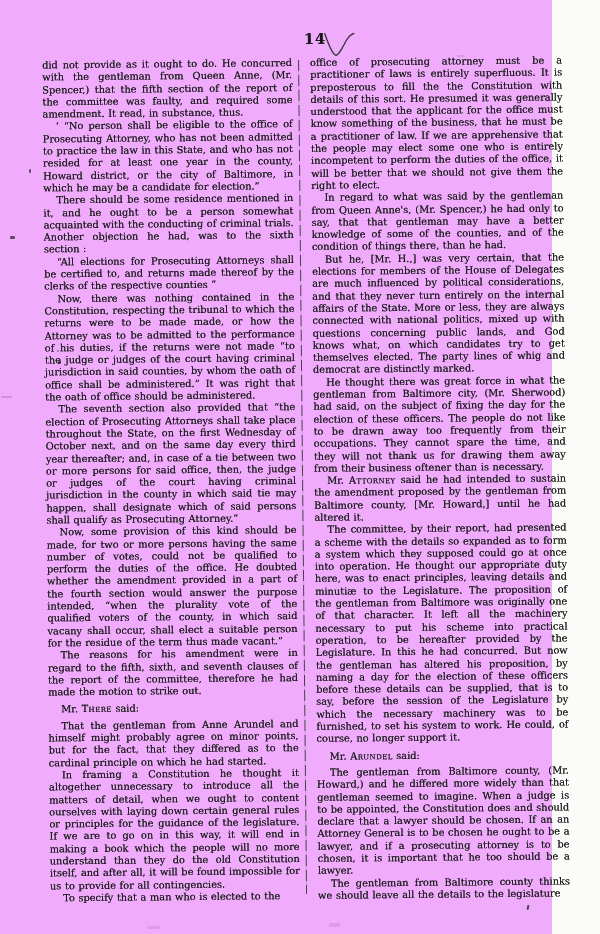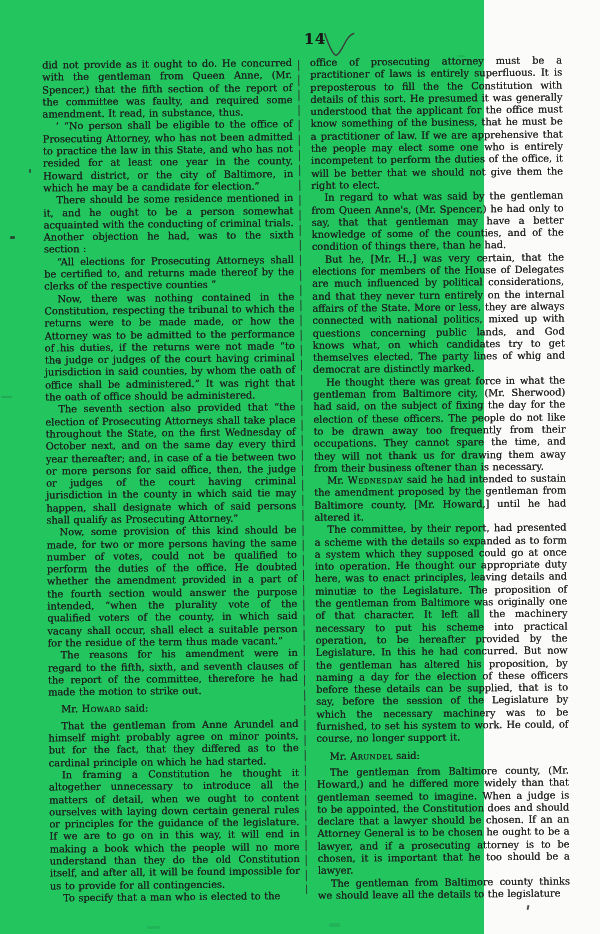--- a/index.html
+++ b/index.html
@@ -5,23 +5,23 @@
   html, body {
     margin: 0;
     padding: 0;
     width: 600px;
     height: 934px;
     overflow: hidden;
     background: #fbfbf9;
   }
   .page {
     position: relative;
-    width: 484px;
+    width: 552px;
     height: 934px;
-    background: #22c55e;
+    background: #f0abfc;
     font-family: "DejaVu Serif", "Liberation Serif", serif;
     color: #1f1f1f;
   }
   .scan-rotate {
     position: absolute;
     inset: 0;
     transform: rotate(-0.55deg);
     transform-origin: 300px 470px;
   }
   .page-number {
@@ -107,32 +107,32 @@
 
     <div class="col col-left">
         <p class="para flush"><span>did not provide as it ought to do. He concurred with the gentleman from Queen Anne, (Mr. Spencer,) that the fifth section of the report of the committee was faulty, and required some amendment. It read, in substance, thus.</span></p>
         <p class="para"><span>‘ “No person shall be eligible to the office of Prosecuting Attorney, who has not been admitted to practice the law in this State, and who has not resided for at least one year in the county, Howard district, or the city of Baltimore, in which he may be a candidate for election.”</span></p>
         <p class="para"><span>There should be some residence mentioned in it, and he ought to be a person somewhat acquainted with the conducting of criminal trials. Another objection he had, was to the sixth section :</span></p>
         <p class="para"><span>“All elections for Prosecuting Attorneys shall be certified to, and returns made thereof by the clerks of the respective counties ”</span></p>
         <p class="para"><span>Now, there was nothing contained in the Constitution, respecting the tribunal to which the returns were to be made made, or how the Attorney was to be admitted to the performance of his duties, if the returns were not made “to the judge or judges of the court having criminal jurisdiction in said counties, by whom the oath of office shall be administered.” It was right that the oath of office should be administered.</span></p>
         <p class="para"><span>The seventh section also provided that “the election of Prosecuting Attorneys shall take place throughout the State, on the first Wednesday of October next, and on the same day every third year thereafter; and, in case of a tie between two or more persons for said office, then, the judge or judges of the court having criminal jurisdiction in the county in which said tie may happen, shall designate which of said persons shall qualify as Prosecuting Attorney.”</span></p>
         <p class="para"><span>Now, some provision of this kind should be made, for two or more persons having the same number of votes, could not be qualified to perform the duties of the office. He doubted whether the amendment provided in a part of the fourth section would answer the purpose intended, “when the plurality vote of the qualified voters of the county, in which said vacany shall occur, shall elect a suitable person for the residue of the term thus made vacant.”</span></p>
         <p class="para"><span>The reasons for his amendment were in regard to the fifth, sixth, and seventh clauses of the report of the committee, therefore he had made the motion to strike out.</span></p>
-        <p class="para speaker"><span>Mr. </span><span class="sc">Howard</span><span> said:</span></p>
+        <p class="para speaker"><span>Mr. </span><span class="sc">There</span><span> said:</span></p>
         <p class="para"><span>That the gentleman from Anne Arundel and himself might probably agree on minor points, but for the fact, that they differed as to the cardinal principle on which he had started.</span></p>
         <p class="para"><span>In framing a Constitution he thought it altogether unnecessary to introduce all the matters of detail, when we ought to content ourselves with laying down certain general rules or principles for the guidance of the legislature. If we are to go on in this way, it will end in making a book which the people will no more understand than they do the old Constitution itself, and after all, it will be found impossible for us to provide for all contingencies.</span></p>
         <p class="para"><span>To specify that a man who is elected to the</span></p>
       </div>
 
     <div class="col col-right">
         <p class="para flush"><span>office of prosecuting attorney must be a practitioner of laws is entirely superfluous. It is preposterous to fill the the Constitution with details of this sort. He presumed it was generally understood that the applicant for the office must know something of the business, that he must be a practitioner of law. If we are apprehensive that the people may elect some one who is entirely incompetent to perform the duties of the office, it will be better that we should not give them the right to elect.</span></p>
         <p class="para"><span>In regard to what was said by the gentleman from Queen Anne's, (Mr. Spencer,) he had only to say, that that gentleman may have a better knowledge of some of the counties, and of the condition of things there, than he had.</span></p>
         <p class="para"><span>But he, [Mr. H.,] was very certain, that the elections for members of the House of Delegates are much influenced by political considerations, and that they never turn entirely on the internal affairs of the State. More or less, they are always connected with national politics, mixed up with questions concerning public lands, and God knows what, on which candidates try to get themselves elected. The party lines of whig and democrat are distinctly marked.</span></p>
         <p class="para"><span>He thought there was great force in what the gentleman from Baltimore city, (Mr. Sherwood) had said, on the subject of fixing the day for the election of these officers. The people do not like to be drawn away too frequently from their occupations. They cannot spare the time, and they will not thank us for drawing them away from their business oftener than is necessary.</span></p>
-        <p class="para"><span>Mr. </span><span class="sc">Wednesday</span><span> said he had intended to sustain the amendment proposed by the gentleman from Baltimore county, [Mr. Howard,] until he had altered it.</span></p>
+        <p class="para"><span>Mr. </span><span class="sc">Attorney</span><span> said he had intended to sustain the amendment proposed by the gentleman from Baltimore county, [Mr. Howard,] until he had altered it.</span></p>
         <p class="para"><span>The committee, by their report, had presented a scheme with the details so expanded as to form a system which they supposed could go at once into operation. He thought our appropriate duty here, was to enact principles, leaving details and minutiæ to the Legislature. The proposition of the gentleman from Baltimore was originally one of that character. It left all the machinery necessary to put his scheme into practical operation, to be hereafter provided by the Legislature. In this he had concurred. But now the gentleman has altered his proposition, by naming a day for the election of these officers before these details can be supplied, that is to say, before the session of the Legislature by which the necessary machinery was to be furnished, to set his system to work. He could, of course, no longer support it.</span></p>
         <p class="para speaker"><span>Mr. </span><span class="sc">Arundel</span><span> said:</span></p>
         <p class="para"><span>The gentleman from Baltimore county, (Mr. Howard,) and he differed more widely than that gentleman seemed to imagine. When a judge is to be appointed, the Constitution does and should declare that a lawyer should be chosen. If an an Attorney General is to be chosen he ought to be a lawyer, and if a prosecuting attorney is to be chosen, it is important that he too should be a lawyer.</span></p>
         <p class="para"><span>The gentleman from Baltimore county thinks we should leave all the details to the legislature</span></p>
       </div>
 
   </div>
 
   <div class="speck s1"></div>
   <div class="speck s2"></div>

